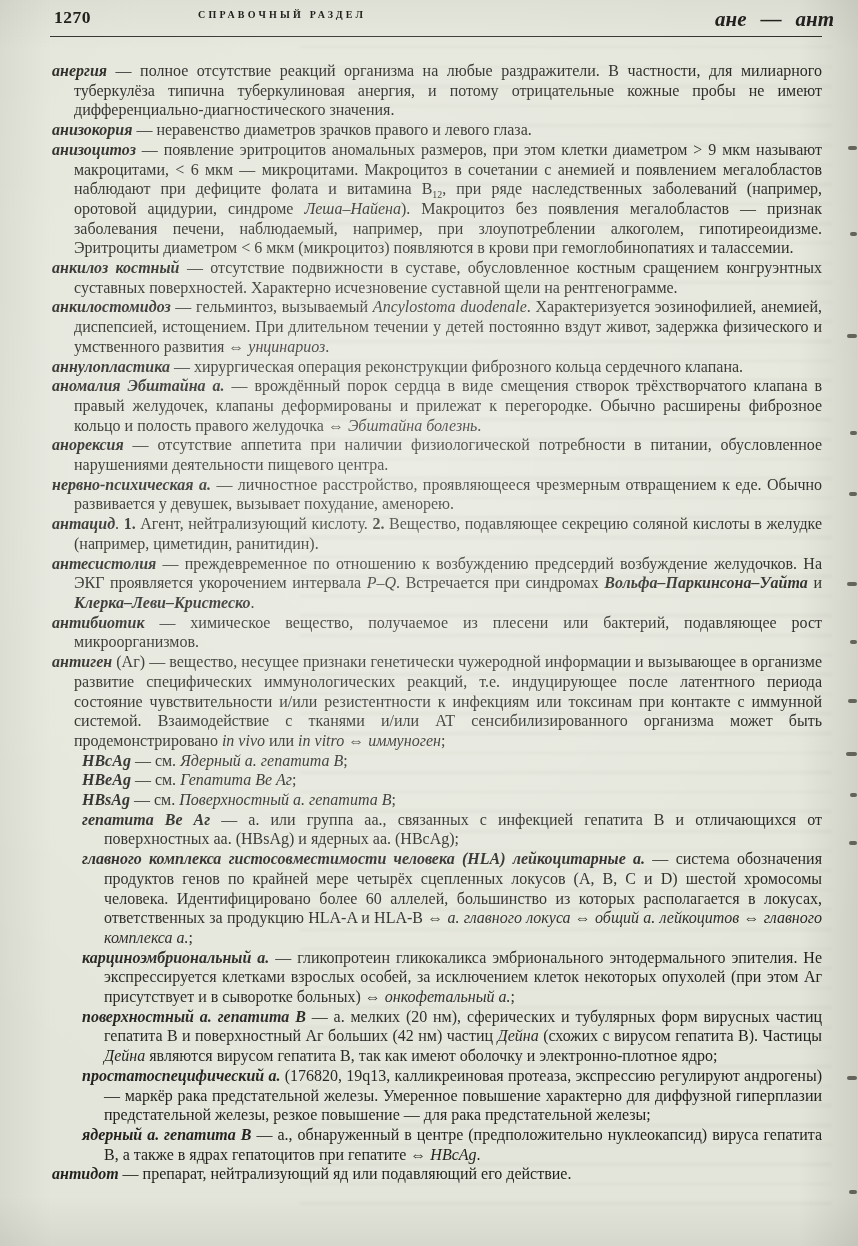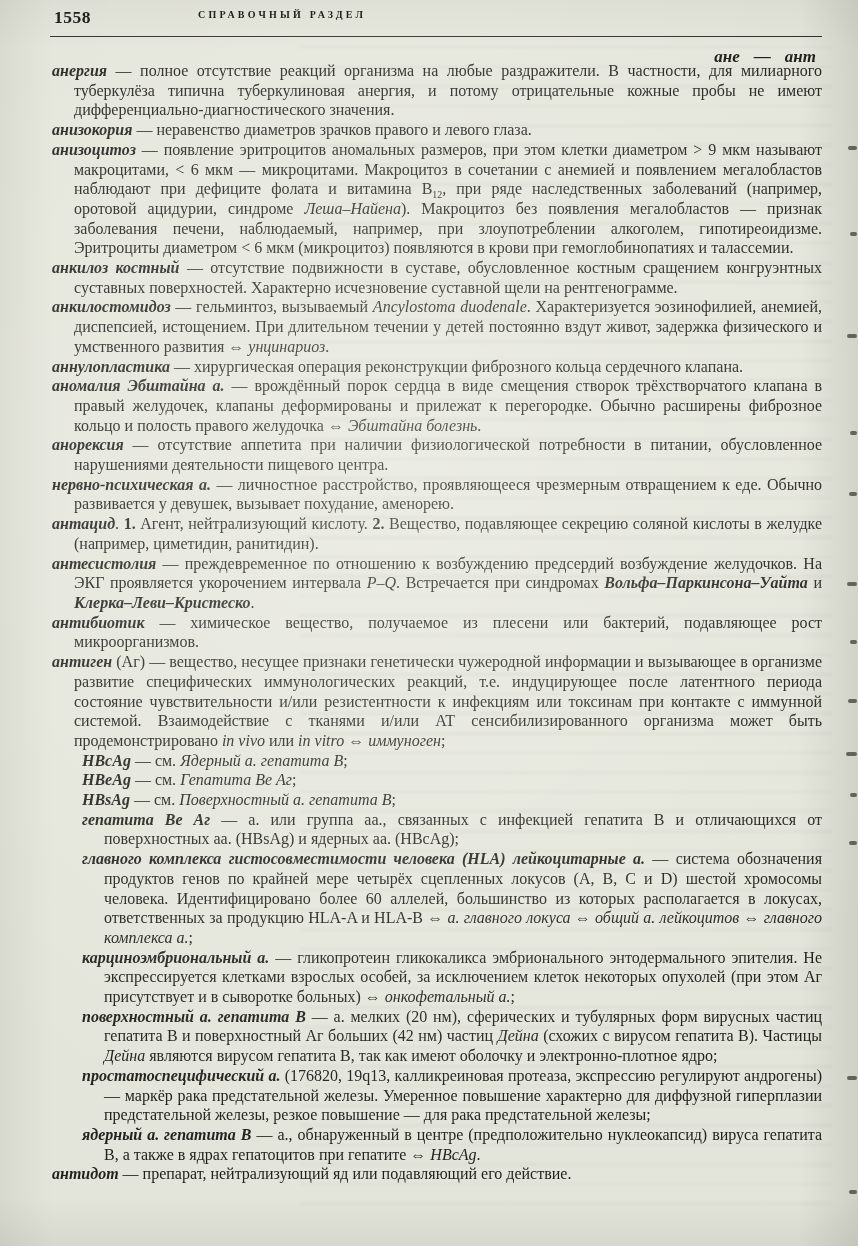--- a/index.html
+++ b/index.html
@@ -37,22 +37,22 @@
   }
   .page-number {
     position: absolute; left: 54px; top: 7px;
     font-size: 17.5px; font-weight: bold; letter-spacing: 0.5px;
   }
   .section-title {
     position: absolute; left: 198px; top: 9px;
     font-size: 10px; font-weight: bold; letter-spacing: 3.2px;
   }
   .entry-range {
-    position: absolute; right: 42px; top: 7px;
-    font-size: 17px; font-weight: bold; font-style: italic; margin-top: 40px;
+    position: absolute; right: 24px; top: 7px;
+    font-size: 21px; font-weight: bold; font-style: italic;
   }
   .entry-range .dash { padding: 0 14px; font-style: normal; }
   .header-rule {
     margin: 2px 36px 0 50px;
     border-bottom: 1.6px solid #2c2a26;
   }
   .entries {
     margin: 24px 36px 0 52px;
     font-size: 16px;
     line-height: 19.7px;
@@ -76,21 +76,21 @@
   }
 </style>
 </head>
 <body>
 
 <div class="page">
   <div class="paper-texture"></div>
   <div class="bleed"></div>
 
   <header class="page-header">
-    <span class="page-number">1558</span>
+    <span class="page-number">1270</span>
     <span class="section-title">СПРАВОЧНЫЙ РАЗДЕЛ</span>
     <span class="entry-range">
       <span>ане</span><span class="dash">—</span><span>ант</span>
     </span>
   </header>
   <div class="header-rule"></div>
 
   <main class="entries" id="entries">
       <p class="entry"><span class="seg-bi">анергия</span><span class="seg-n"> — полное отсутствие реакций организма на любые раздражители. В частности, для милиарного туберкулёза типична туберкулиновая анергия, и потому отрицательные кожные пробы не имеют дифференциально-диагностического значения.</span></p>
       <p class="entry"><span class="seg-bi">анизокория</span><span class="seg-n"> — неравенство диаметров зрачков правого и левого глаза.</span></p>

